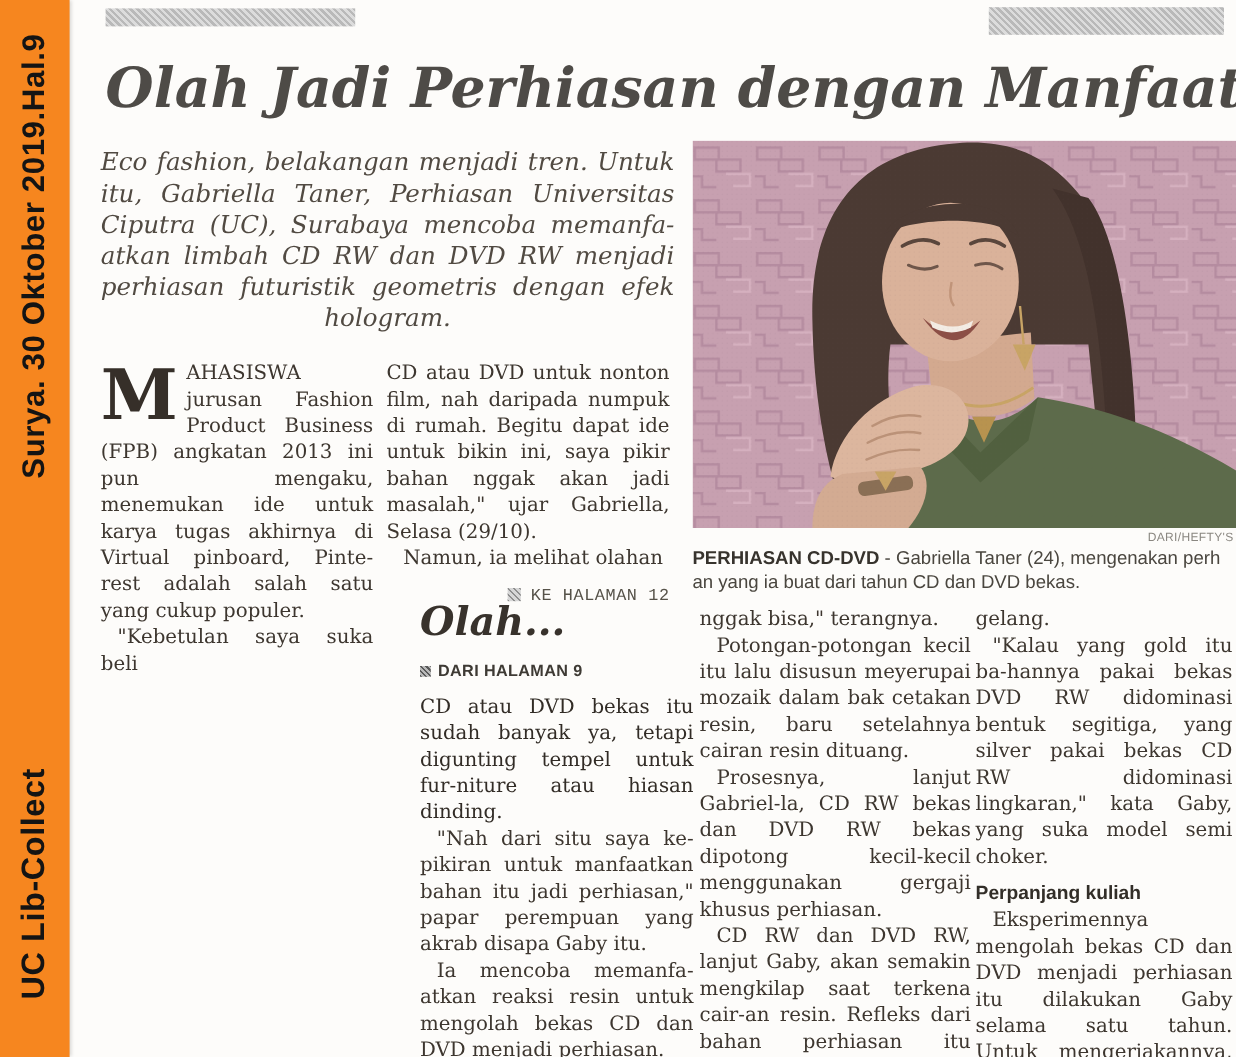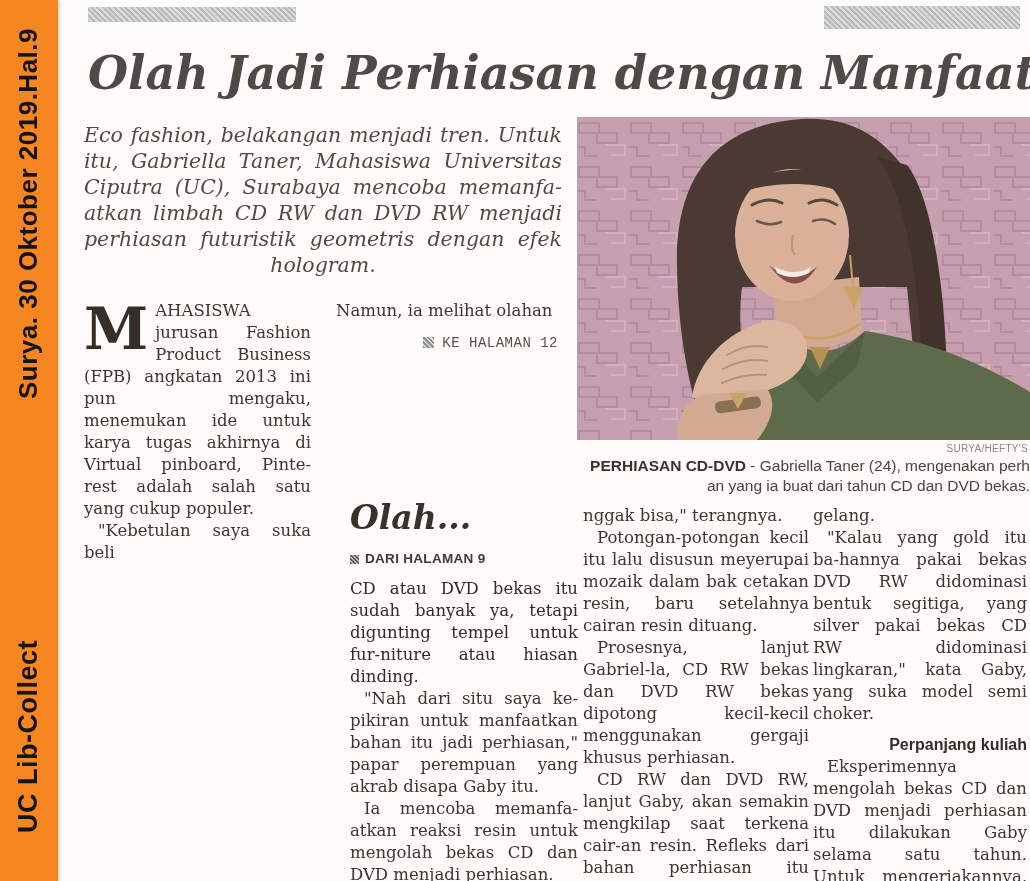--- a/index.html
+++ b/index.html
@@ -33,21 +33,21 @@
         text-align:justify;text-align-last:center;}
 
   
   .photo{position:absolute;left:577px;top:117px;width:453px;height:323px;overflow:hidden;}
   .photo svg{display:block;}
   .credit{position:absolute;left:577px;top:443px;width:451px;text-align:right;
           font-family:"Liberation Sans",sans-serif;font-size:10px;color:#8a8781;
           letter-spacing:.3px;white-space:nowrap;}
   .caption{position:absolute;left:577px;top:456px;width:453px;overflow:hidden;
            font-family:"Liberation Sans",sans-serif;font-size:15.5px;line-height:20px;color:#4a463f;}
-  .caption .cap-line{white-space:nowrap;overflow:hidden;text-align:right;}
+  .caption .cap-line{white-space:nowrap;overflow:hidden;}
   .caption b{color:#37332d;}
 
   
   .bodycol{position:absolute;font-size:16.5px;line-height:22px;color:#3d362f;}
   .bodycol .para{margin:0;text-align:justify;}
   .bodycol .para.indent{text-indent:14px;}
   .bodycol .para.bold{font-weight:normal;color:#322c26;}
   .col1{left:84px;top:300px;width:227px;}
   .col2{left:322px;top:300px;width:236px;}
   .dropcap{float:left;font-size:58px;line-height:50px;font-weight:bold;color:#362f29;
@@ -62,38 +62,38 @@
   .cont-head{position:absolute;left:350px;top:498px;font-style:italic;font-weight:bold;
              font-size:33px;color:#38322c;}
   .from-label{position:absolute;left:350px;top:551px;font-family:"Liberation Sans",sans-serif;
               font-weight:bold;font-size:13.5px;color:#3e3a34;letter-spacing:.3px;text-align:right;}
   .from-label .sq-icon{width:9px;height:9px;margin-right:6px;
               background:repeating-linear-gradient(45deg,#5a5a5a 0 1.5px,#b9b9b9 1.5px 3px);}
   .colA{left:350px;top:578px;width:228px;}
   .colB{left:583px;top:505px;width:226px;}
   .colC{left:813px;top:505px;width:214px;}
   .bodycol .para.subhead{font-family:"Liberation Sans",sans-serif;font-weight:bold;
-             font-size:16px;color:#322e28;margin-top:9px;text-align:right;}
+             font-size:16px;color:#322e28;margin-top:9px;text-align:left;}
 </style>
 </head>
 <body>
 
 <div id="scan">
 
   <div class="spine">
     <div class="spine-text spine-top">Surya. 30 Oktober 2019.Hal.9</div>
     <div class="spine-text spine-bottom">UC Lib-Collect</div>
   </div>
 
   <div class="hatch kicker-bar-left"></div>
   <div class="hatch kicker-bar-right"></div>
 
   <div class="headline">Olah Jadi Perhiasan dengan Manfaatkan Resi</div>
 
-  <div class="lede">Eco fashion, belakangan menjadi tren. Untuk itu, Gabriella Taner, Mahasiswa Universitas Ciputra (UC), Surabaya mencoba memanfa-atkan limbah CD RW dan DVD RW menjadi perhiasan futuristik geometris dengan efek hologram.</div>
+  <div class="lede">Eco fashion, belakangan menjadi tren. Untuk itu, Gabriella Taner, Perhiasan Universitas Ciputra (UC), Surabaya mencoba memanfa-atkan limbah CD RW dan DVD RW menjadi perhiasan futuristik geometris dengan efek hologram.</div>
 
   <div class="photo">
     <svg width="453" height="323" viewBox="0 0 453 323">
       <defs>
         <pattern id="wallp" width="52" height="44" patternUnits="userSpaceOnUse">
           <rect width="52" height="44" fill="#c7a0b0"></rect>
           <path d="M2,6 h20 v10 h18 v10 h-20 v-10 h-18 z" fill="none" stroke="#b58ca0" stroke-width="2"></path>
           <path d="M28,28 h20 v10 h-14" fill="none" stroke="#d5b0bf" stroke-width="2"></path>
           <path d="M-6,30 h14 v9 h12" fill="none" stroke="#b58ca0" stroke-width="2"></path>
         </pattern>
@@ -142,34 +142,35 @@
       </g>
 
       <g>
         <rect x="138" y="282" width="46" height="12" rx="5" transform="rotate(-8 160 288)" fill="#8a6f55"></rect>
         <path d="M152,276 L170,276 L161,292 Z" fill="#c8a465"></path>
       </g>
       <rect width="453" height="323" fill="url(#grain)" opacity="0.07"></rect>
     </svg>
   </div>
 
-  <div class="credit">SURYA/HEFTY'S</div>
+  <div class="credit">DARI/HEFTY'S</div>
   <div class="caption">
     <div class="cap-line"><b>PERHIASAN CD-DVD</b><span> - Gabriella Taner (24), mengenakan perh</span></div>
     <div class="cap-line">an yang ia buat dari tahun CD dan DVD bekas.</div>
   </div>
 
   <div class="bodycol col1">
     <p class="para"><span class="dropcap">M</span><span>AHASISWA jurusan Fashion Product Business (FPB) angkatan 2013 ini pun mengaku, menemukan ide untuk karya tugas akhirnya di Virtual pinboard, Pinte-rest adalah salah satu yang cukup populer.</span></p>
     <div>
         <p class="para indent">"Kebetulan saya suka beli</p>
       </div>
   </div>
   <div class="bodycol col2">
     <div>
+        <p class="para">CD atau DVD untuk nonton film, nah daripada numpuk di rumah. Begitu dapat ide untuk bikin ini, saya pikir bahan nggak akan jadi masalah," ujar Gabriella, Selasa (29/10).</p>
         <p class="para indent">Namun, ia melihat olahan</p>
       </div>
     <div class="jump"><span class="sq-icon"></span><span>KE HALAMAN 12</span></div>
   </div>
 
   <div class="cont-head">Olah...</div>
   <div class="from-label"><span class="sq-icon"></span><span>DARI HALAMAN 9</span></div>
 
   <div class="bodycol colA">
       <p class="para bold">CD atau DVD bekas itu sudah banyak ya, tetapi digunting tempel untuk fur-niture atau hiasan dinding.</p>

